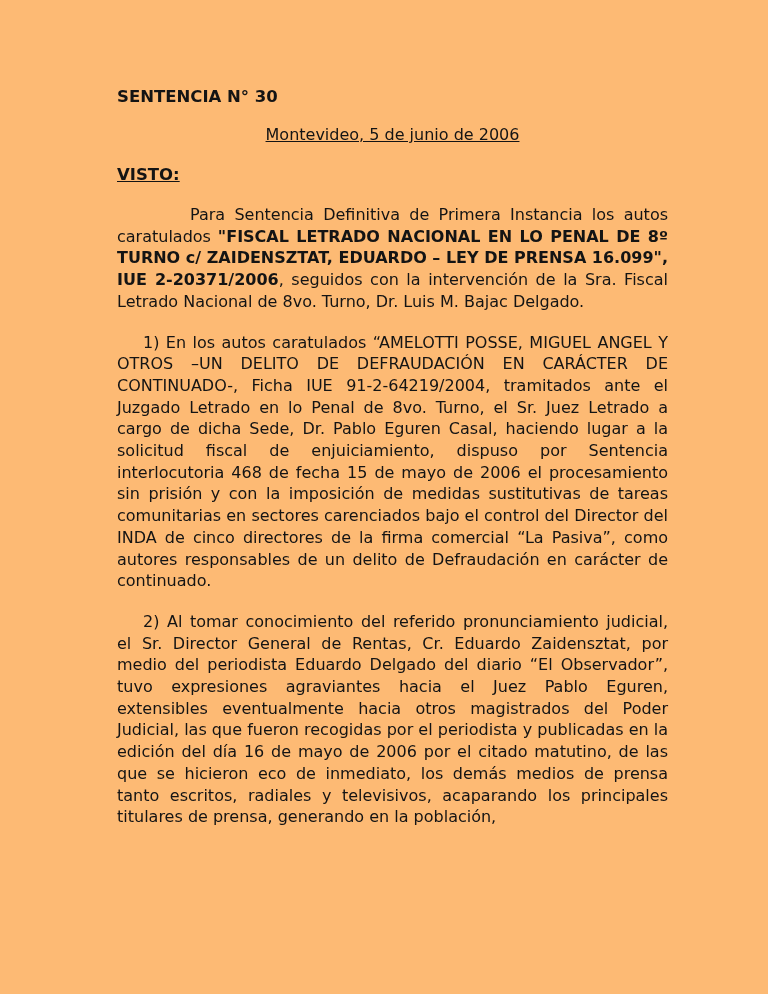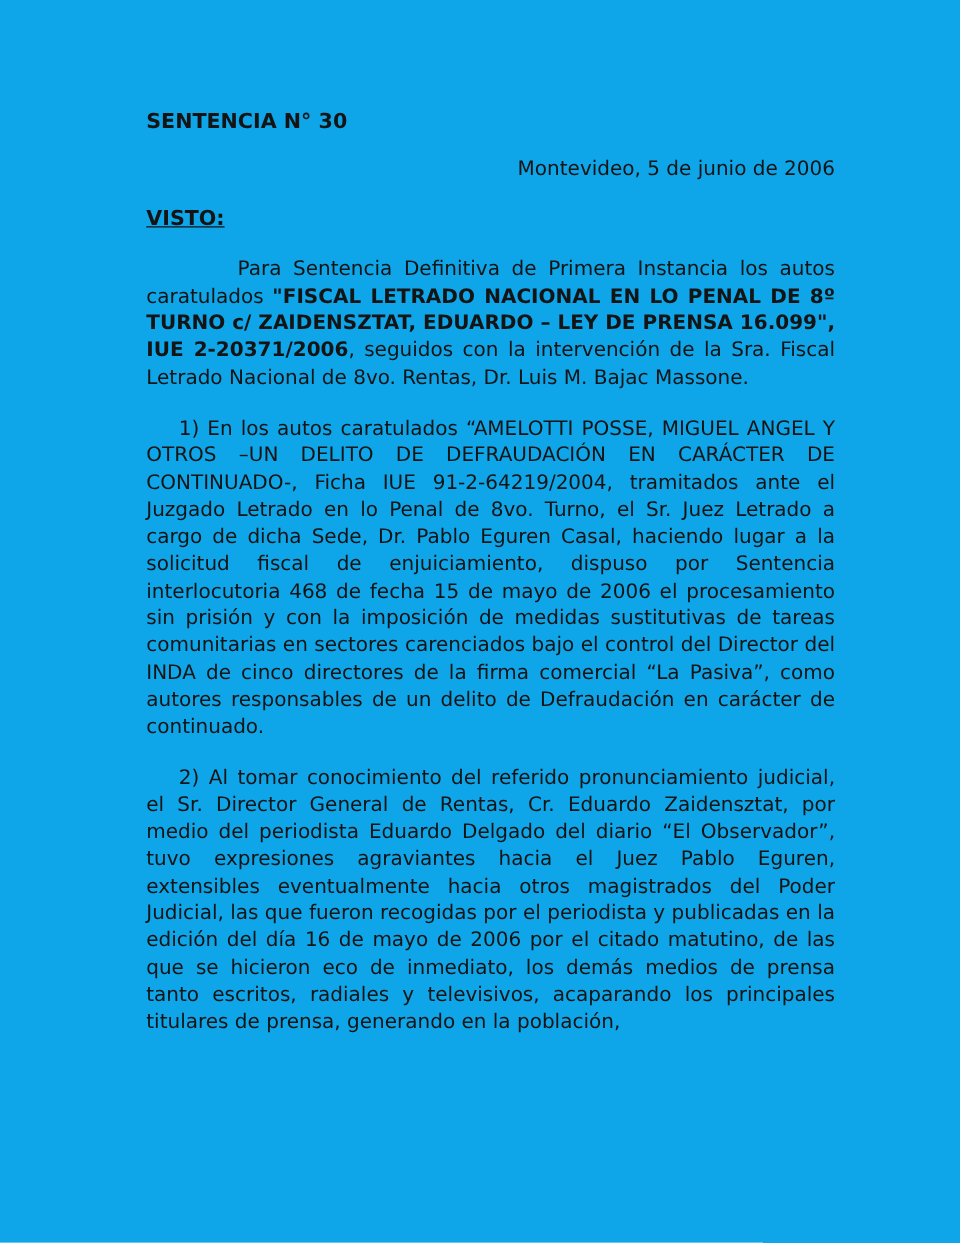--- a/index.html
+++ b/index.html
@@ -12,33 +12,34 @@
     height: 994px;
     overflow: hidden;
     font-family: "DejaVu Sans", "Liberation Sans", sans-serif;
     color: #141414;
   }
   .page {
     box-sizing: border-box;
     width: 768px;
     height: 994px;
     padding: 86px 100px 0 117px;
-    background: #0ea5e9;
+    background: #fdba74;
   }
   .doc-title {
     font-size: 16.5px;
     line-height: 21px;
     font-weight: bold;
     margin: 0;
   }
   .dateline {
     font-size: 16px;
     line-height: 21px;
-    text-align: right;
+    text-align: center;
     margin-top: 17px;
+    text-decoration: underline;
   }
   .heading {
     font-size: 16.5px;
     line-height: 21px;
     font-weight: bold;
     text-decoration: underline;
     margin-top: 19px;
   }
   p.para {
     font-size: 16px;
@@ -51,17 +52,17 @@
   p.para b { font-weight: bold; }
 </style>
 </head>
 <body>
 
 <div class="page">
   <h1 class="doc-title">SENTENCIA N° 30</h1>
   <div class="dateline">Montevideo, 5 de junio de 2006</div>
   <div id="doc-body">
       <div class="heading">VISTO:</div>
-      <p class="para indent-large"><span>Para Sentencia Definitiva de Primera Instancia los autos caratulados </span><b>"FISCAL LETRADO NACIONAL EN LO PENAL DE 8º TURNO c/ ZAIDENSZTAT, EDUARDO – LEY DE PRENSA 16.099", IUE 2-20371/2006</b><span>, seguidos con la intervención de la Sra. Fiscal Letrado Nacional de 8vo. Rentas, Dr. Luis M. Bajac Massone.</span></p>
+      <p class="para indent-large"><span>Para Sentencia Definitiva de Primera Instancia los autos caratulados </span><b>"FISCAL LETRADO NACIONAL EN LO PENAL DE 8º TURNO c/ ZAIDENSZTAT, EDUARDO – LEY DE PRENSA 16.099", IUE 2-20371/2006</b><span>, seguidos con la intervención de la Sra. Fiscal Letrado Nacional de 8vo. Turno, Dr. Luis M. Bajac Delgado.</span></p>
       <p class="para indent-small"><span>1) En los autos caratulados “AMELOTTI POSSE, MIGUEL ANGEL Y OTROS –UN DELITO DE DEFRAUDACIÓN EN CARÁCTER DE CONTINUADO-, Ficha IUE 91-2-64219/2004, tramitados ante el Juzgado Letrado en lo Penal de 8vo. Turno, el Sr. Juez Letrado a cargo de dicha Sede, Dr. Pablo Eguren Casal, haciendo lugar a la solicitud fiscal de enjuiciamiento, dispuso por Sentencia interlocutoria 468 de fecha 15 de mayo de 2006 el procesamiento sin prisión y con la imposición de medidas sustitutivas de tareas comunitarias en sectores carenciados bajo el control del Director del INDA de cinco directores de la firma comercial “La Pasiva”, como autores responsables de un delito de Defraudación en carácter de continuado.</span></p>
       <p class="para indent-small"><span>2) Al tomar conocimiento del referido pronunciamiento judicial, el Sr. Director General de Rentas, Cr. Eduardo Zaidensztat, por medio del periodista Eduardo Delgado del diario “El Observador”, tuvo expresiones agraviantes hacia el Juez Pablo Eguren, extensibles eventualmente hacia otros magistrados del Poder Judicial, las que fueron recogidas por el periodista y publicadas en la edición del día 16 de mayo de 2006 por el citado matutino, de las que se hicieron eco de inmediato, los demás medios de prensa tanto escritos, radiales y televisivos, acaparando los principales titulares de prensa, generando en la población,</span></p>
     </div>
 </div>
 
 </body></html>

